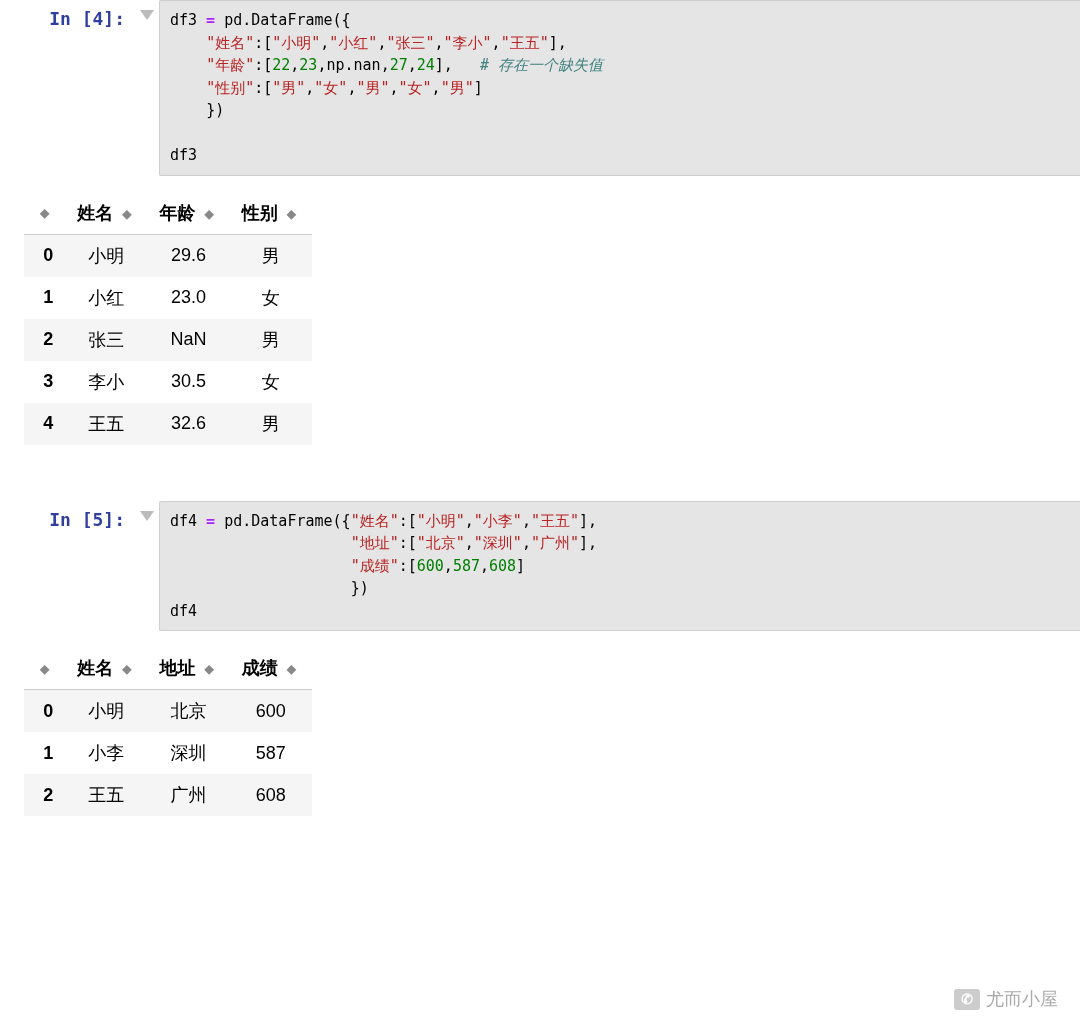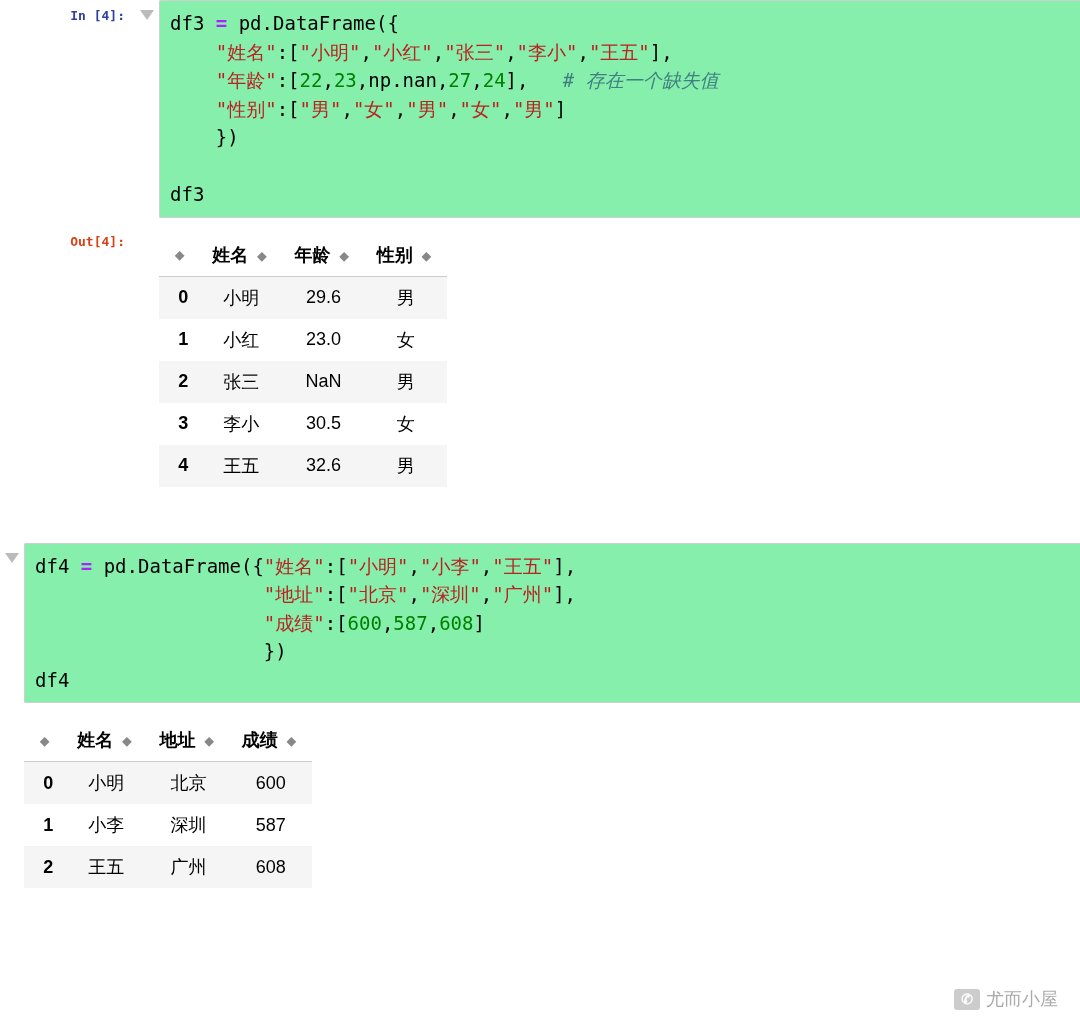--- a/index.html
+++ b/index.html
@@ -18,21 +18,21 @@
     .cell {
       display: flex;
       margin-bottom: 8px;
     }
     .prompt-area {
       width: 135px;
       flex-shrink: 0;
       text-align: right;
       padding: 8px 10px 0 0;
       font-family: Menlo, Monaco, monospace;
-      font-size: 13px;
+      font-size: 18px;
       font-weight: bold;
     }
     .prompt-in {
       color: #303F9F;
     }
     .prompt-out {
       color: #D84315;
     }
     .toggle-area {
       width: 24px;
@@ -42,27 +42,27 @@
     .toggle-triangle {
       width: 0;
       height: 0;
       border-left: 7px solid transparent;
       border-right: 7px solid transparent;
       border-top: 10px solid #bbb;
       margin: 0 auto;
     }
     .code-area {
       flex: 1;
-      background: #86efac;
+      background: #e5e5e5;
       border: 1px solid #cfcfcf;
       border-top-left-radius: 2px;
       border-bottom-left-radius: 2px;
       padding: 8px 10px;
       font-family: Menlo, Monaco, monospace;
-      font-size: 19px;
+      font-size: 15px;
       line-height: 1.5;
       white-space: pre;
       overflow: hidden;
       border-right: none;
     }
     .output-area {
       flex: 1;
       padding: 8px 0 8px 0;
     }
     
@@ -147,21 +147,20 @@
   <div class="code-area"><span class="tok-name">df3</span><span class="tok-op"> = </span><span class="tok-name">pd</span><span class="tok-punct">.</span><span class="tok-name">DataFrame</span><span class="tok-punct">({</span>
 <span>    </span><span class="tok-str">"姓名"</span><span class="tok-punct">:[</span><span class="tok-str">"小明"</span><span class="tok-punct">,</span><span class="tok-str">"小红"</span><span class="tok-punct">,</span><span class="tok-str">"张三"</span><span class="tok-punct">,</span><span class="tok-str">"李小"</span><span class="tok-punct">,</span><span class="tok-str">"王五"</span><span class="tok-punct">],</span>
 <span>    </span><span class="tok-str">"年龄"</span><span class="tok-punct">:[</span><span class="tok-num">22</span><span class="tok-punct">,</span><span class="tok-num">23</span><span class="tok-punct">,</span><span class="tok-name">np</span><span class="tok-punct">.</span><span class="tok-name">nan</span><span class="tok-punct">,</span><span class="tok-num">27</span><span class="tok-punct">,</span><span class="tok-num">24</span><span class="tok-punct">],   </span><span class="tok-comment"># 存在一个缺失值</span>
 <span>    </span><span class="tok-str">"性别"</span><span class="tok-punct">:[</span><span class="tok-str">"男"</span><span class="tok-punct">,</span><span class="tok-str">"女"</span><span class="tok-punct">,</span><span class="tok-str">"男"</span><span class="tok-punct">,</span><span class="tok-str">"女"</span><span class="tok-punct">,</span><span class="tok-str">"男"</span><span class="tok-punct">]</span>
 <span>    </span><span class="tok-punct">})</span>
 <span></span>
 <span class="tok-name">df3</span></div>
 </div>
 
 <div class="cell">
-  <div class="prompt-area prompt-out">Out[4]:</div>
   <div class="toggle-area"></div>
   <div class="output-area">
     <table class="dataframe">
       <thead>
         <tr>
           <th><span class="sort-icon">◆</span></th>
           <th><span>姓名</span> <span class="sort-icon">◆</span></th>
           <th><span>年龄</span> <span class="sort-icon">◆</span></th>
           <th><span>性别</span> <span class="sort-icon">◆</span></th>
         </tr>
@@ -198,20 +197,21 @@
             <td>男</td>
           </tr>
       </tbody>
     </table>
   </div>
 </div>
 
 <div class="spacing"></div>
 
 <div class="cell">
+  <div class="prompt-area prompt-in">In [5]:</div>
   <div class="toggle-area">
     <div class="toggle-triangle"></div>
   </div>
   <div class="code-area"><span class="tok-name">df4</span><span class="tok-op"> = </span><span class="tok-name">pd</span><span class="tok-punct">.</span><span class="tok-name">DataFrame</span><span class="tok-punct">({</span><span class="tok-str">"姓名"</span><span class="tok-punct">:[</span><span class="tok-str">"小明"</span><span class="tok-punct">,</span><span class="tok-str">"小李"</span><span class="tok-punct">,</span><span class="tok-str">"王五"</span><span class="tok-punct">],</span>
 <span>                    </span><span class="tok-str">"地址"</span><span class="tok-punct">:[</span><span class="tok-str">"北京"</span><span class="tok-punct">,</span><span class="tok-str">"深圳"</span><span class="tok-punct">,</span><span class="tok-str">"广州"</span><span class="tok-punct">],</span>
 <span>                    </span><span class="tok-str">"成绩"</span><span class="tok-punct">:[</span><span class="tok-num">600</span><span class="tok-punct">,</span><span class="tok-num">587</span><span class="tok-punct">,</span><span class="tok-num">608</span><span class="tok-punct">]</span>
 <span>                    </span><span class="tok-punct">})</span>
 <span class="tok-name">df4</span></div>
 </div>
 

